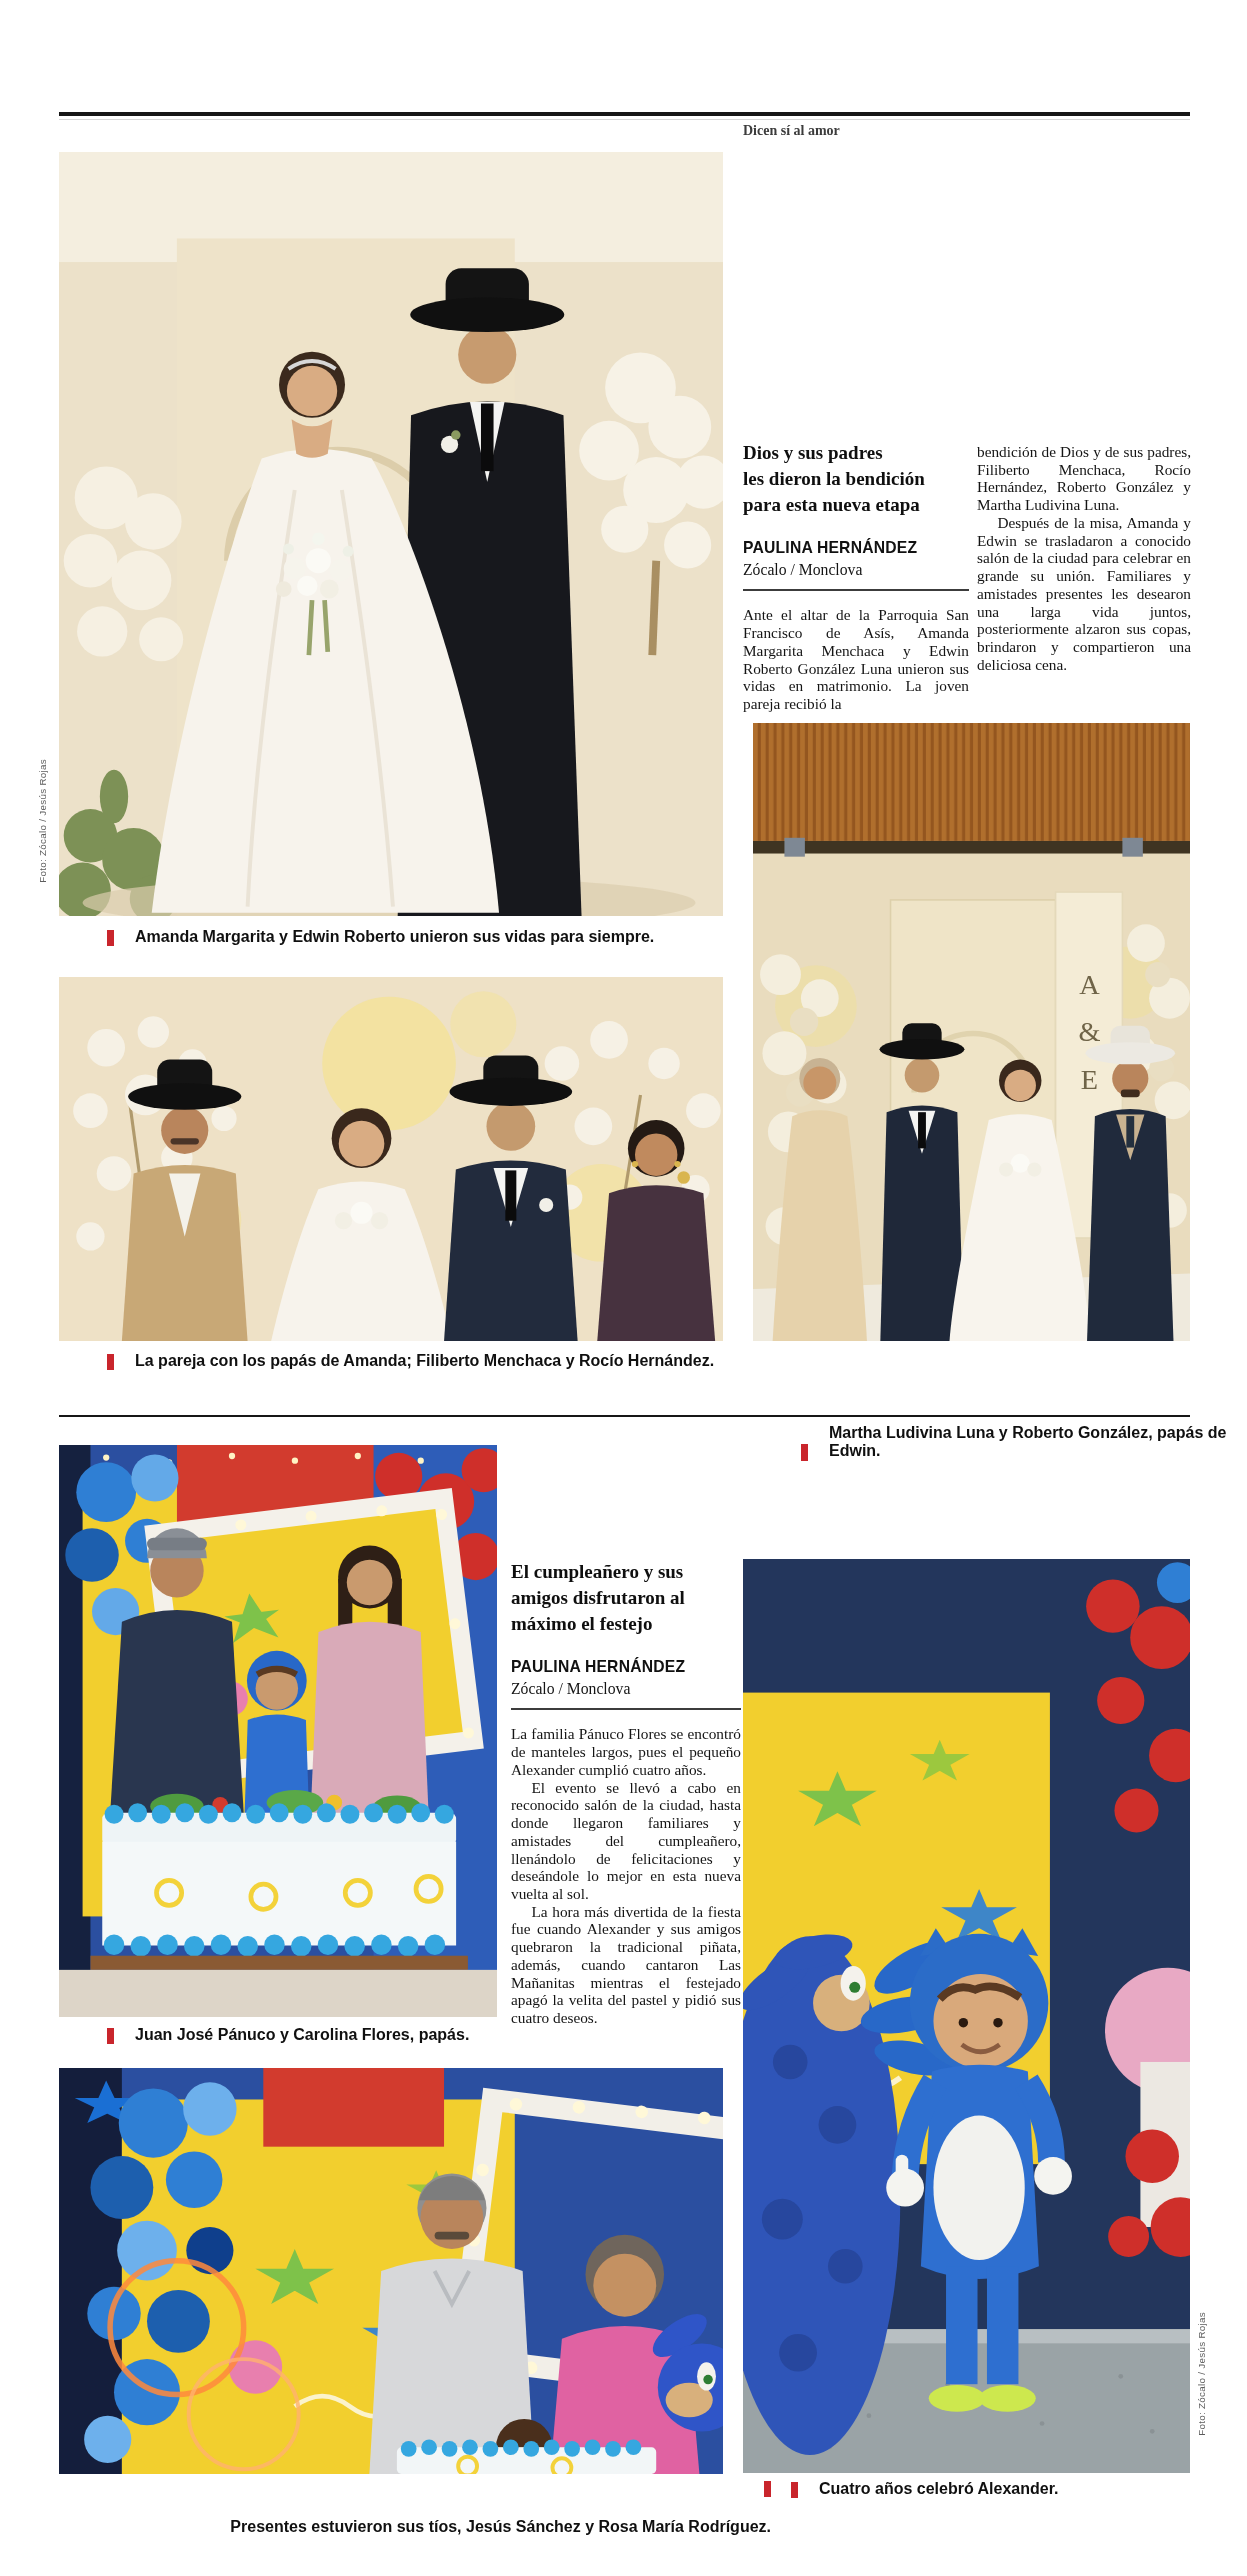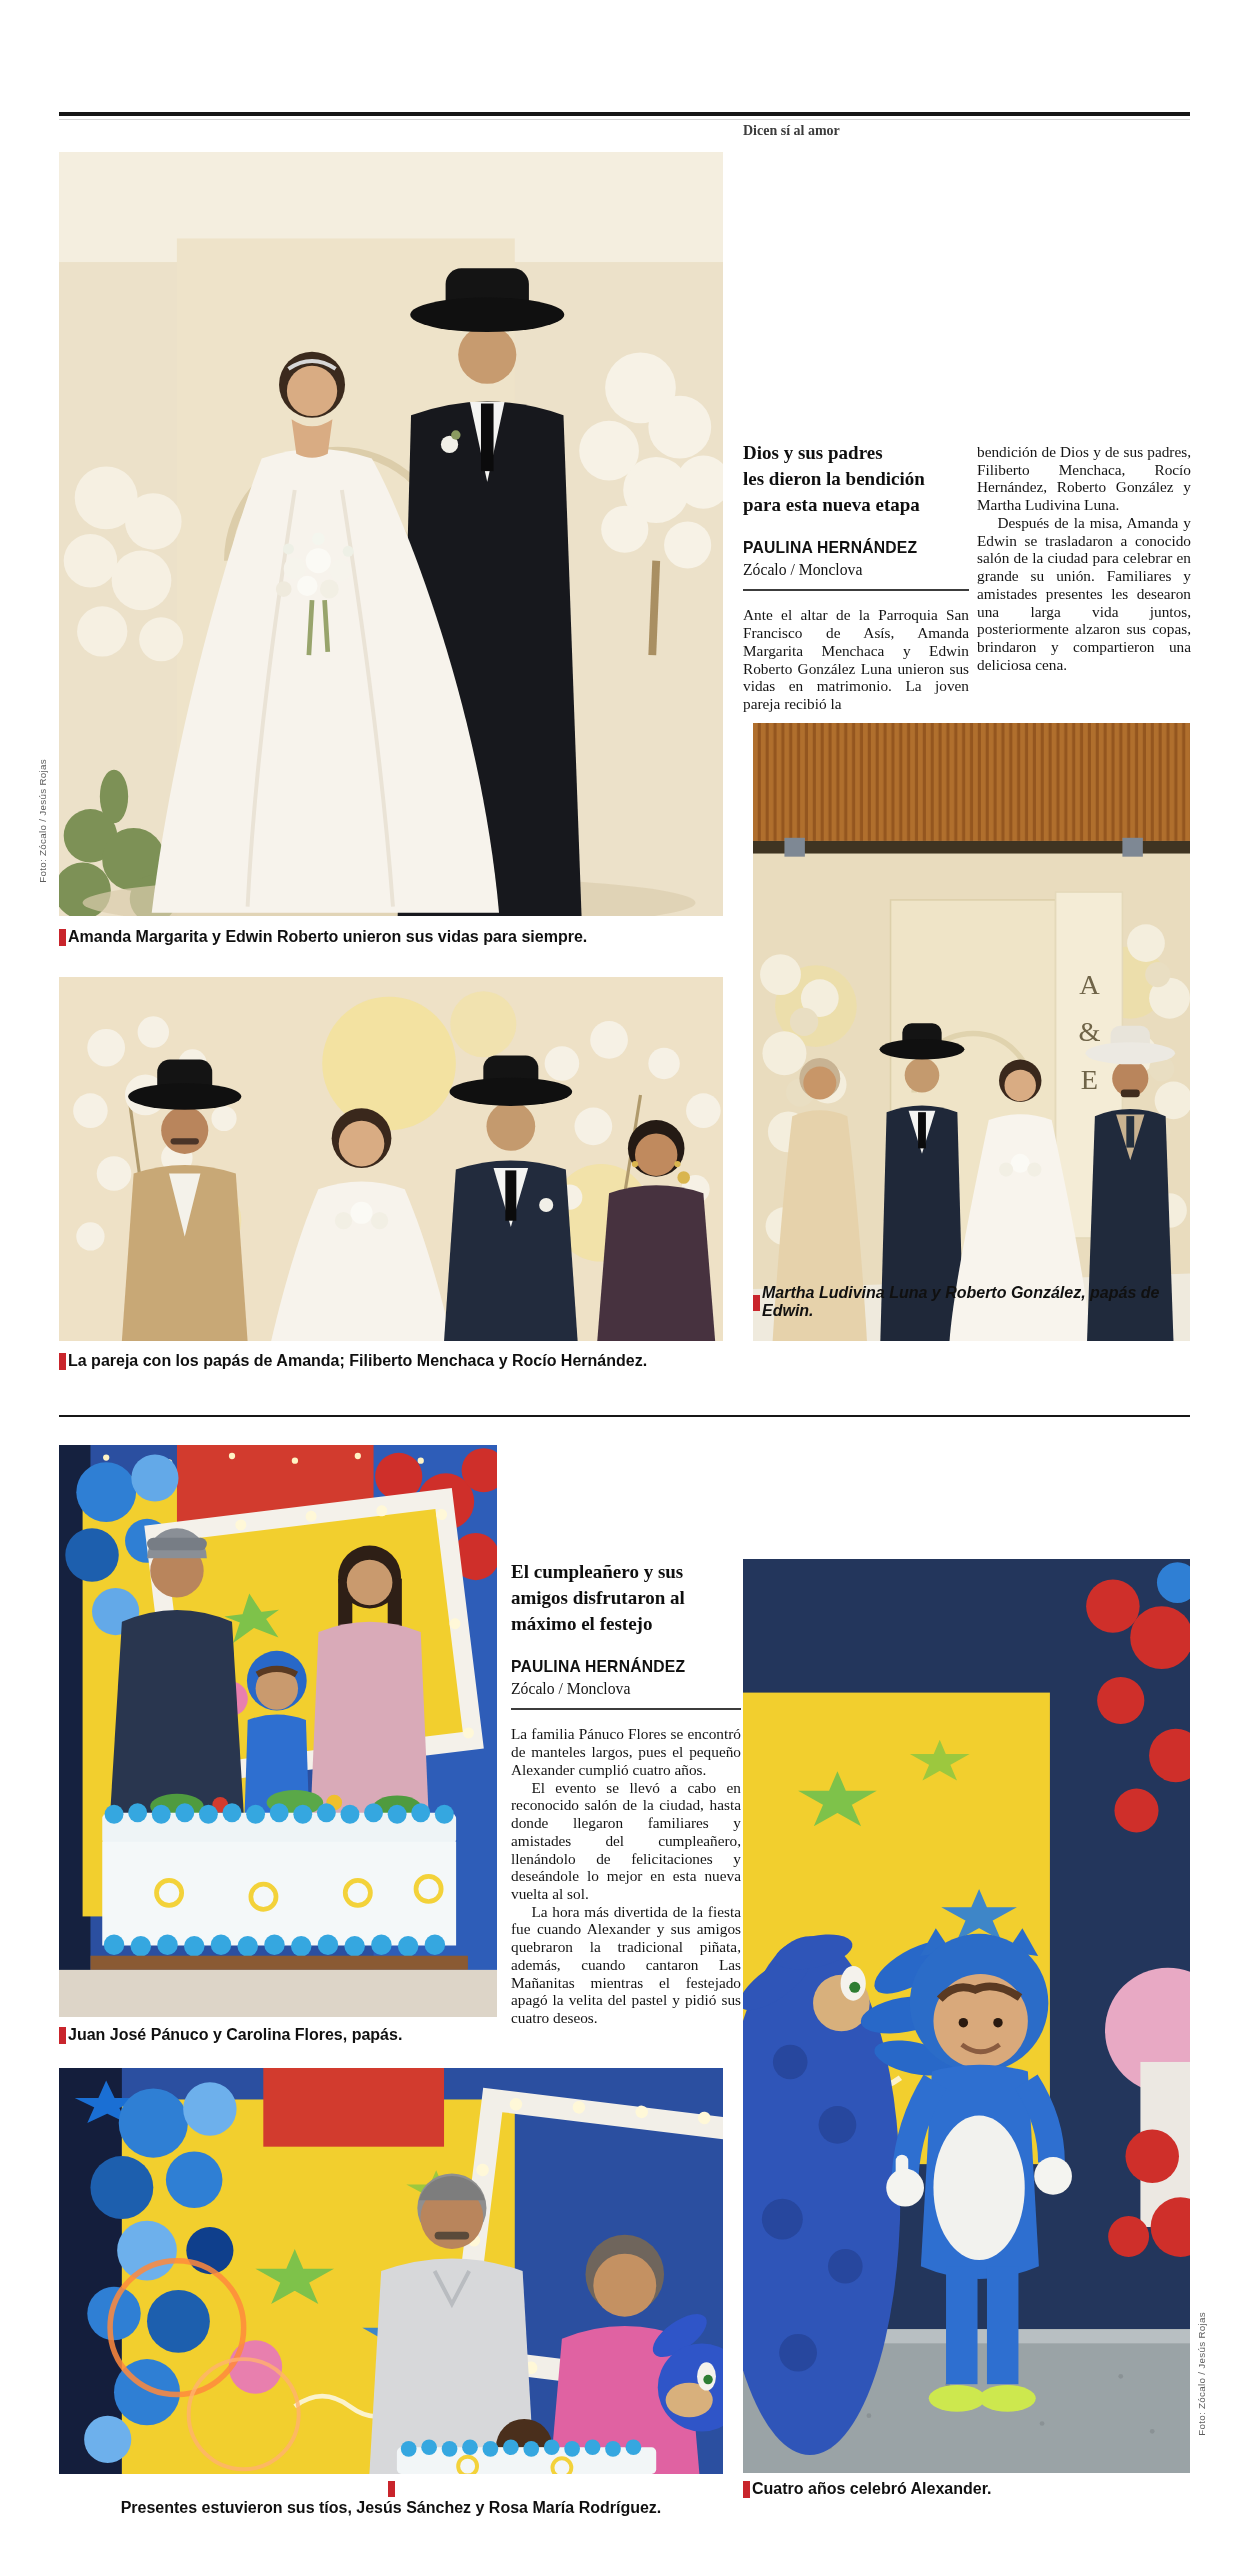--- a/index.html
+++ b/index.html
@@ -30,22 +30,22 @@
           letter-spacing:0.2px;color:#111;}
   .byorg{margin-top:3.9px;font-size:15.7px;}
   .byrule{margin-top:10.2px;height:1.6px;background:#3c3c3c;}
   .body-text{margin-top:15.7px;font-size:15.3px;line-height:1.16;text-align:justify;}
   .body-text p{margin:0;}
   .body-text p + p{text-indent:20.4px;}
 
   
   .photo{position:absolute;overflow:hidden;background:#e8e2d4;}
   .photo svg{display:block;width:100%;height:100%;}
-  .caption{position:absolute;display:flex;gap:2px;align-items:center;
-           font:700 16px/1.15 "Liberation Sans","DejaVu Sans",sans-serif;color:#101010;}
+  .caption{position:absolute;display:flex;gap:21px;align-items:flex-end;
+           font:700 16px/1.15 "Liberation Sans","DejaVu Sans",sans-serif;color:#101010;margin-left:48px;}
   .cap-bar{flex:0 0 auto;width:7px;height:16.5px;background:#c9252c;margin-top:0.8px;}
   .vcredit{position:absolute;writing-mode:vertical-rl;transform:rotate(180deg);
            font:9.8px "Liberation Sans","DejaVu Sans",sans-serif;color:#5d5d5d;letter-spacing:0.3px;}
 </style>
 </head>
 <body>
 
 <div class="page">
 
   <div class="photo" style="left:59px;top:152px;width:664px;height:764px;">
@@ -577,21 +577,21 @@
   <div class="caption" style="left:59px;top:928px;width:664px;">
     <span class="cap-bar"></span>
     <span>Amanda Margarita y Edwin Roberto unieron sus vidas para siempre.</span>
   </div>
 
   <div class="caption" style="left:59px;top:1352px;width:664px;">
     <span class="cap-bar"></span>
     <span>La pareja con los papás de Amanda; Filiberto Menchaca y Rocío Hernández.</span>
   </div>
 
-  <div class="caption" style="left:753px;top:1284px;width:437px;font-style:italic;">
+  <div class="caption" style="left:753px;top:1424px;width:437px;">
     <span class="cap-bar"></span>
     <span>Martha Ludivina Luna y Roberto González, papás de Edwin.</span>
   </div>
 
   <div class="divider"></div>
 
 
   <div class="story-col" style="left:511px;top:1559px;width:230px;">
     <div class="deck">
       <div>El cumpleañero y sus</div>

